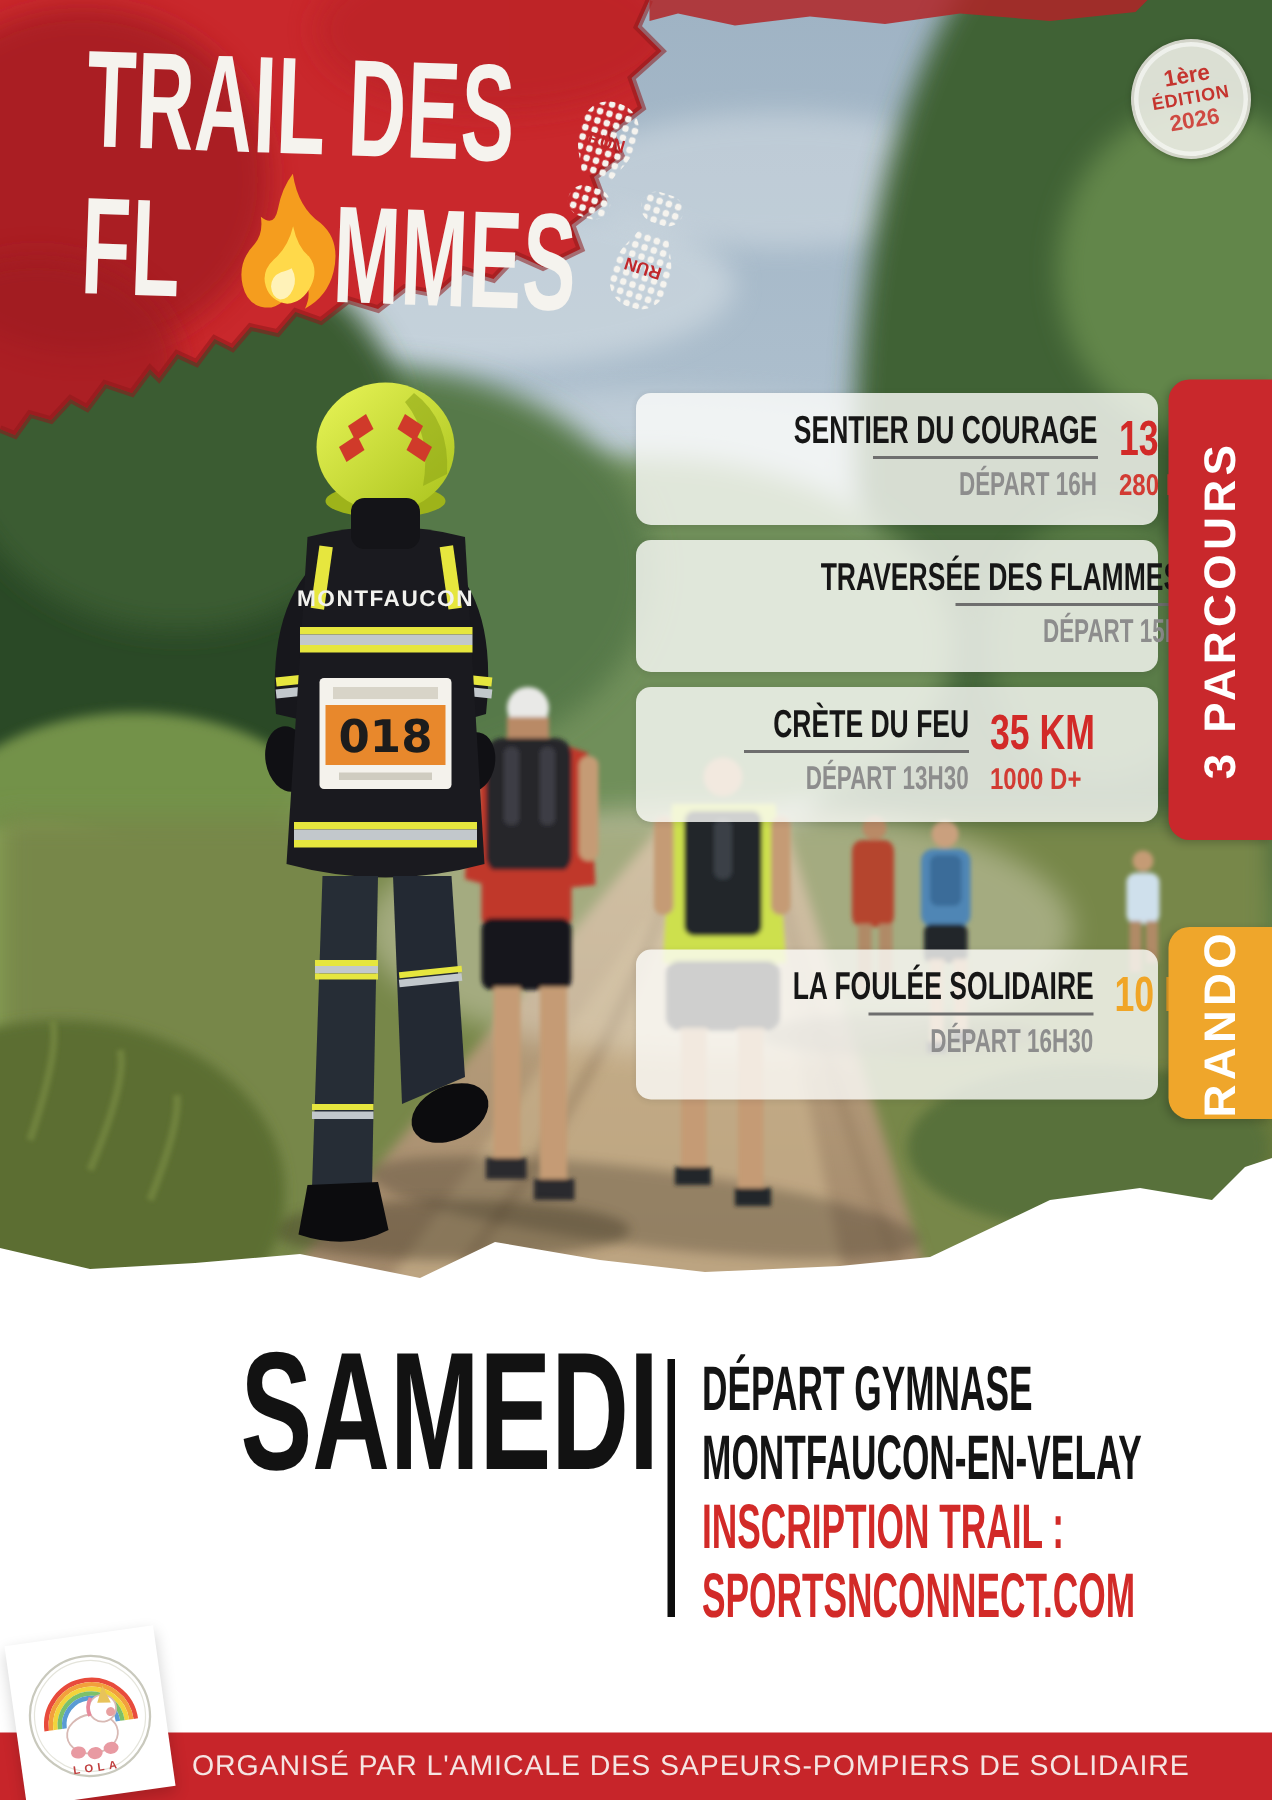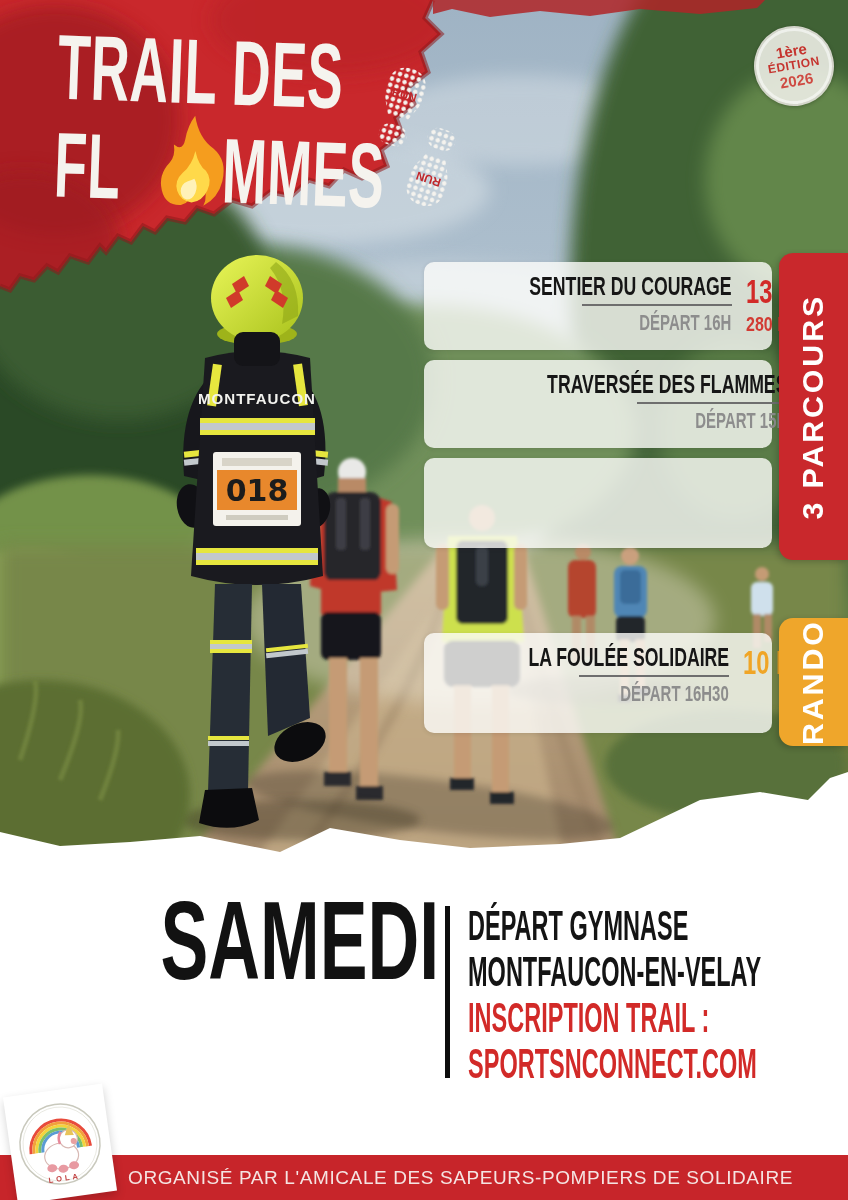--- a/index.html
+++ b/index.html
@@ -325,20 +325,29 @@
       <span class="course-name">TRAVERSÉE DES FLAMMES</span>
       <div class="sep"></div>
       <span class="course-start">DÉPART 15H</span>
     </div>
     <div class="right">
       <span class="course-distance accent-red">24 KM</span>
       <span class="course-elev">650 D+</span>
     </div>
   </div>
   <div class="card c3">
+    <div class="left">
+      <span class="course-name">CRÈTE DU FEU</span>
+      <div class="sep"></div>
+      <span class="course-start">DÉPART 13H30</span>
+    </div>
+    <div class="right">
+      <span class="course-distance accent-red">35 KM</span>
+      <span class="course-elev">1000 D+</span>
+    </div>
   </div>
   <div class="card c4">
     <div class="left">
       <span class="course-name">LA FOULÉE SOLIDAIRE</span>
       <div class="sep"></div>
       <span class="course-start">DÉPART 16H30</span>
     </div>
     <div class="right">
       <span class="course-distance accent-orange">10 KM</span>
       <span class="course-elev"></span>

